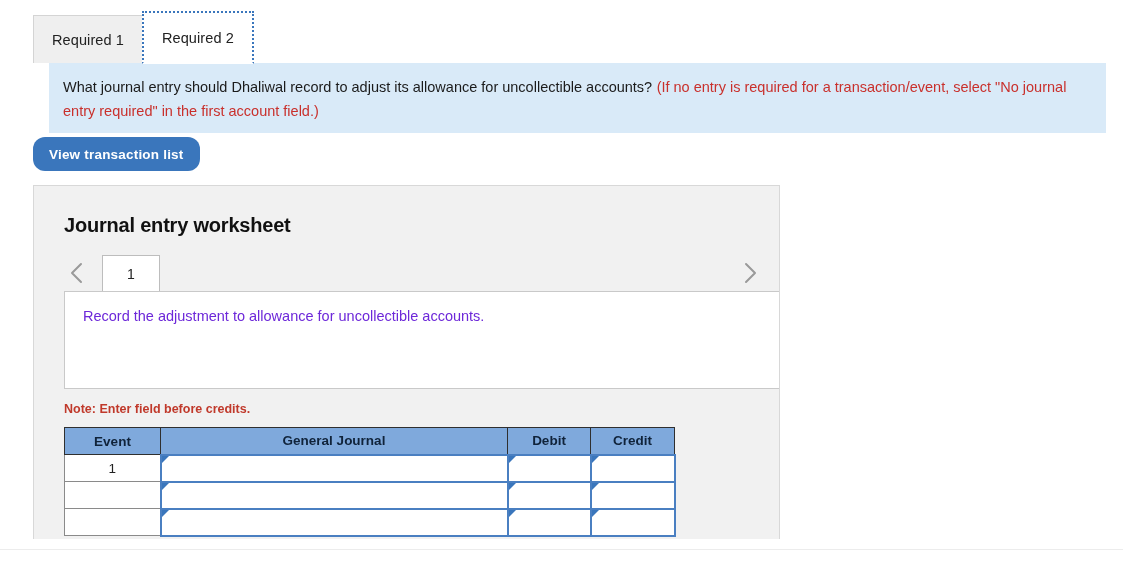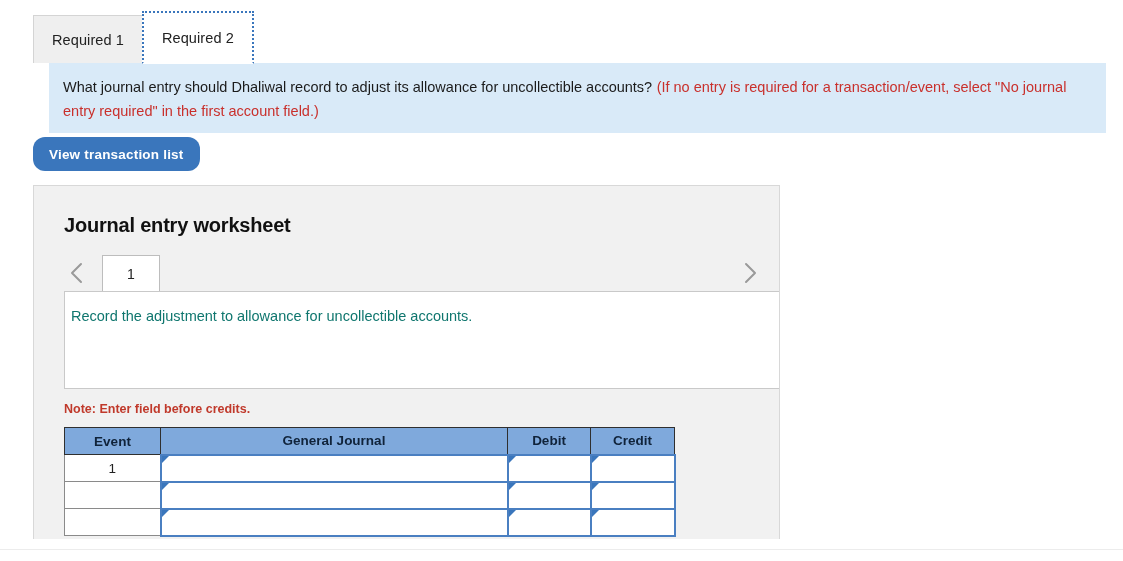--- a/index.html
+++ b/index.html
@@ -156,23 +156,23 @@
     color: #222222;
   }
 
   
   .instruction-box {
     position: relative;
     width: 761px;
     height: 98px;
     background: #ffffff;
     border: 1px solid #c9c9c9;
-    padding: 16px 6px;
+    padding: 16px 18px;
     font-size: 14.5px;
-    color: #0f766e;
+    color: #6d28d9;
   }
 
   
   .note {
     margin-top: 13px;
     font-size: 12.5px;
     color: #c0392b;
     font-weight: bold;
   }
 

